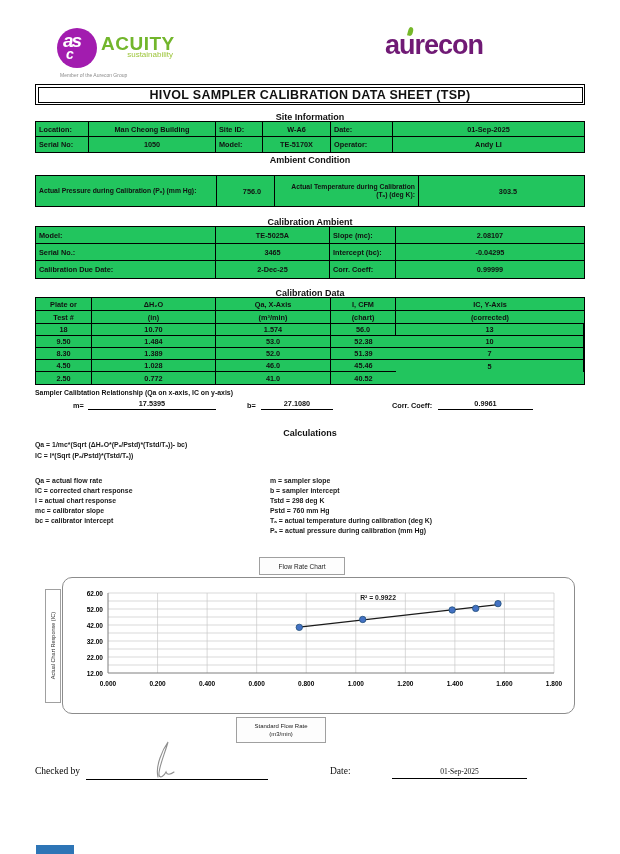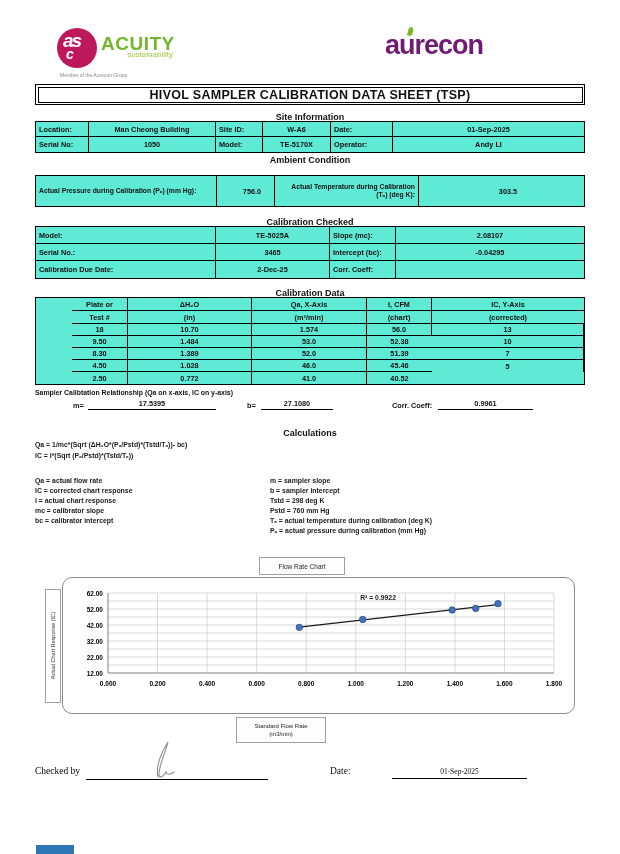--- a/index.html
+++ b/index.html
@@ -2,56 +2,56 @@
 <html><head>
 <meta charset="utf-8">
 <style>
   html,body{margin:0;padding:0;background:#fff;}
   .page{position:relative;width:620px;height:854px;background:#ffffff;overflow:hidden;
         font-family:"Liberation Sans",sans-serif;color:#111;}
   .abs{position:absolute;}
 
   
   .acuity-circle{position:absolute;left:57px;top:28px;width:40px;height:40px;border-radius:50%;
-    background:#be185d;color:#fff;}
+    background:#a21caf;color:#fff;}
   .mono-as{position:absolute;left:6px;top:2px;font-size:19px;font-weight:bold;font-style:italic;letter-spacing:-2px;}
   .mono-c{position:absolute;left:9px;top:18px;font-size:14px;font-weight:bold;font-style:italic;}
   .acuity-name{position:absolute;left:101px;top:33px;font-size:19px;font-weight:bold;color:#72B62C;letter-spacing:.5px;}
   .acuity-tag{position:absolute;left:101px;top:50px;width:72px;text-align:right;font-size:8px;color:#9DC53A;}
   .acuity-member{position:absolute;left:60px;top:72px;font-size:5px;color:#8a8a8a;}
   .aurecon{position:absolute;left:385px;top:30px;font-size:27px;font-weight:bold;color:#701a75;letter-spacing:-1px;}
   .aurecon-accent{position:absolute;left:408px;top:27px;width:5px;height:9px;background:#76B82A;
     border-radius:60% 60% 60% 0;transform:rotate(14deg);}
 
   
   .title-outer{position:absolute;left:35px;top:84px;width:550px;height:21px;border:1.5px solid #000;
     box-sizing:border-box;padding:1.5px;}
   .title-inner{width:100%;height:100%;border:1px solid #000;box-sizing:border-box;display:flex;
     align-items:center;justify-content:center;font-size:12.5px;font-weight:bold;letter-spacing:.3px;}
 
   .sec-h{position:absolute;left:35px;width:550px;text-align:center;font-weight:bold;font-size:9px;}
 
   
   .tbl{position:absolute;left:35px;width:550px;display:grid;border:1.8px solid #000;box-sizing:border-box;
-    background:#5eead4;}
+    background:#22c55e;}
   .tbl>div{border-right:1px solid #000;border-bottom:1px solid #000;box-sizing:border-box;
     display:flex;align-items:center;font-weight:bold;overflow:hidden;}
   .tbl>div.nr{border-right:none;}
   .tbl>div.nb{border-bottom:none;text-align:right;}
   .lab{justify-content:flex-start;padding:0 3px;font-size:7.3px;}
   .val{justify-content:center;font-size:7.3px;text-align:center;}
   .small-lab{font-size:6.8px;line-height:1.25;padding:1px 3px;}
   .cd-h{justify-content:center;font-size:7.3px;}
   .hb{border-bottom-width:1.8px !important;}
 
   #site-tbl{top:121px;grid-template-columns:53px 127px 47px 68px 62px 1fr;grid-auto-rows:15px;}
   #amb-tbl{top:175px;grid-template-columns:181px 45px 131px 1fr;grid-auto-rows:30px;gap:13px;}
   #ori-tbl{top:226px;grid-template-columns:180px 114px 66px 1fr;grid-auto-rows:17px;}
   #cal-tbl{top:297px;grid-template-columns:56px 124px 115px 65px 1fr;
-    grid-template-rows:13px 13px repeat(5,12px);padding-left:36px;}
+    grid-template-rows:13px 13px repeat(5,12px);}
 
   
   .rel-cap{position:absolute;left:35px;top:389px;font-size:6.9px;font-weight:bold;}
   .rel-lab{position:absolute;font-size:7.3px;font-weight:bold;}
   .rel-val{position:absolute;font-size:7.3px;font-weight:bold;text-align:center;
     border-bottom:1.5px solid #000;padding-bottom:1px;}
 
   
   .formula{position:absolute;left:35px;font-size:6.9px;font-weight:bold;color:#1a1a1a;}
   .defs{position:absolute;font-size:6.9px;font-weight:bold;color:#1a1a1a;line-height:10px;}
@@ -115,33 +115,34 @@
   </div>
 
   <div class="sec-h" style="top:155px">Ambient Condition</div>
   <div class="tbl" id="amb-tbl">
     <div class="lab small-lab nb">Actual Pressure during Calibration (Pₐ) (mm Hg):</div>
     <div class="val nb">756.0</div>
     <div class="lab small-lab nb">Actual Temperature during Calibration (Tₐ) (deg K):</div>
     <div class="val nr nb">303.5</div>
   </div>
 
-  <div class="sec-h" style="top:217px">Calibration Checked</div>
+  <div class="sec-h" style="top:217px">Calibration Ambient</div>
   <div class="tbl" id="ori-tbl">
     <div class="lab">Model:</div>
     <div class="val">TE-5025A</div>
     <div class="lab">Slope (mc):</div>
     <div class="val nr">2.08107</div>
     <div class="lab">Serial No.:</div>
     <div class="val">3465</div>
     <div class="lab">Intercept (bc):</div>
     <div class="val nr">-0.04295</div>
     <div class="lab nb">Calibration Due Date:</div>
     <div class="val nb">2-Dec-25</div>
     <div class="lab nb">Corr. Coeff:</div>
+    <div class="val nr nb">0.99999</div>
   </div>
 
   <div class="sec-h" style="top:288px">Calibration Data</div>
   <div class="tbl" id="cal-tbl">
     <div class="cd-h">Plate or</div>
     <div class="cd-h">ΔH₂O</div>
     <div class="cd-h">Qa, X-Axis</div>
     <div class="cd-h">I, CFM</div>
     <div class="cd-h nr">IC, Y-Axis</div>
     <div class="cd-h hb">Test #</div>

